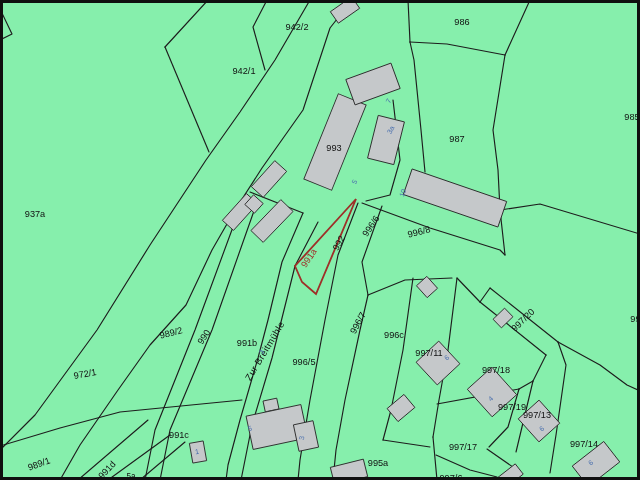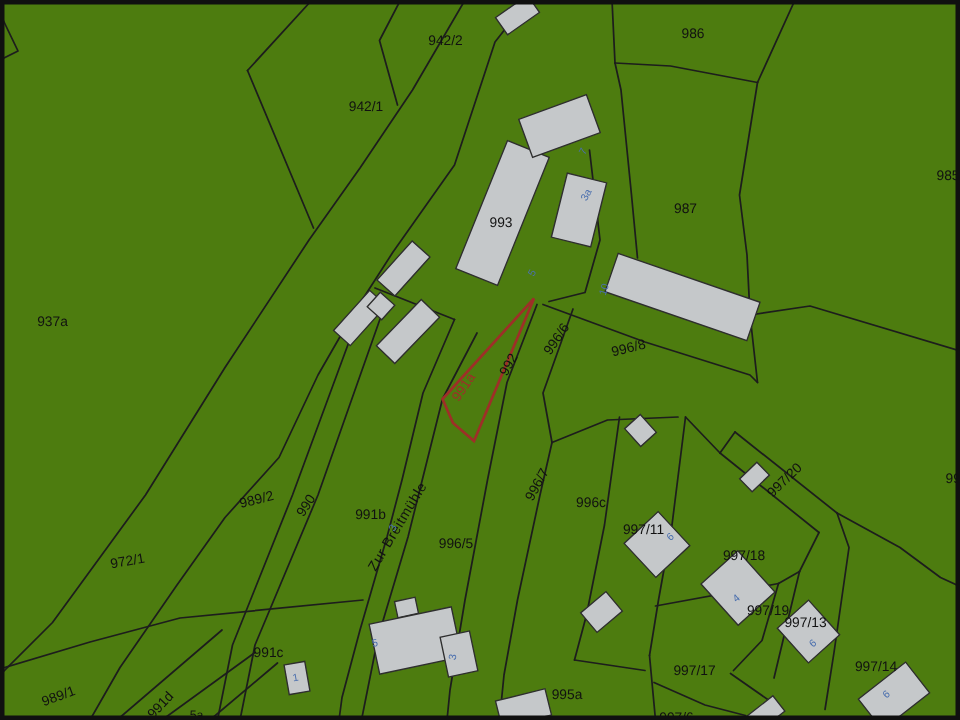--- a/index.html
+++ b/index.html
@@ -1,17 +1,17 @@
 <!DOCTYPE html>
 <html><head>
 <meta charset="utf-8">
 <style>
   html,body{margin:0;padding:0;background:#ddd;}
   .map-wrap{
-    width:640px;height:480px;position:relative;background:#4d7c0f;
+    width:640px;height:480px;position:relative;background:#86efac;
     font-family:"Liberation Sans", sans-serif;overflow:hidden;
   }
   svg{display:block;}
   .pline{fill:none;stroke:#1d1d1d;stroke-width:1.15;stroke-linejoin:round;stroke-linecap:round;}
   .bldg{fill:#c5c8ca;stroke:#2e2e2e;stroke-width:0.9;}
   .plabel{font-size:9.2px;fill:#111;text-anchor:middle;}
   .plabel.small{font-size:8.2px;}
   .street{font-size:9.4px;fill:#111;text-anchor:middle;letter-spacing:0.4px;}
   .hnum{font-size:7px;fill:#4a6fae;text-anchor:middle;}
   .red{stroke:#9e2f28;stroke-width:1.8;fill:none;}

